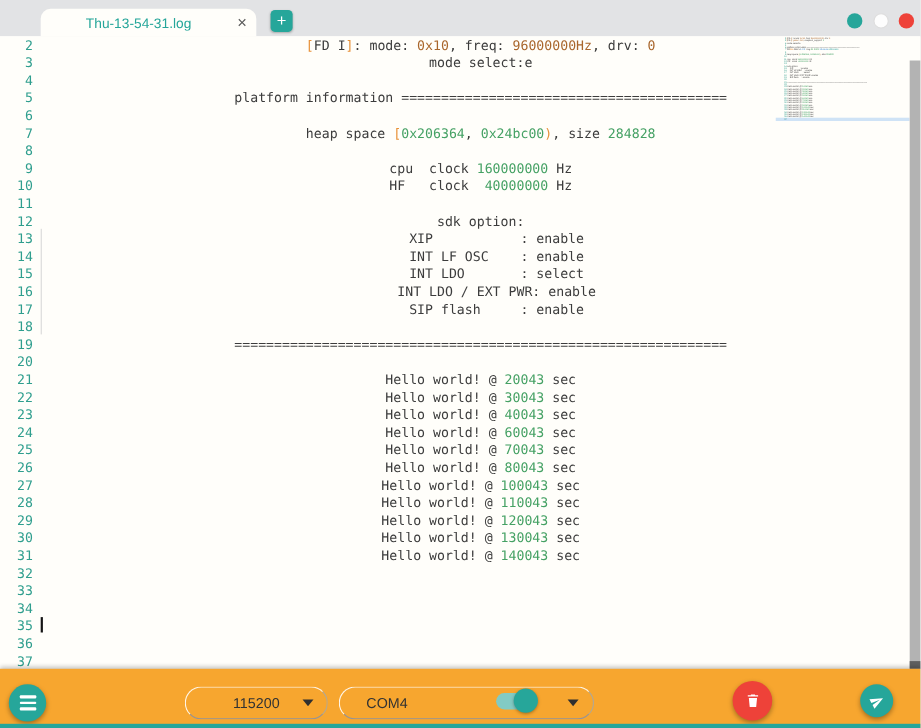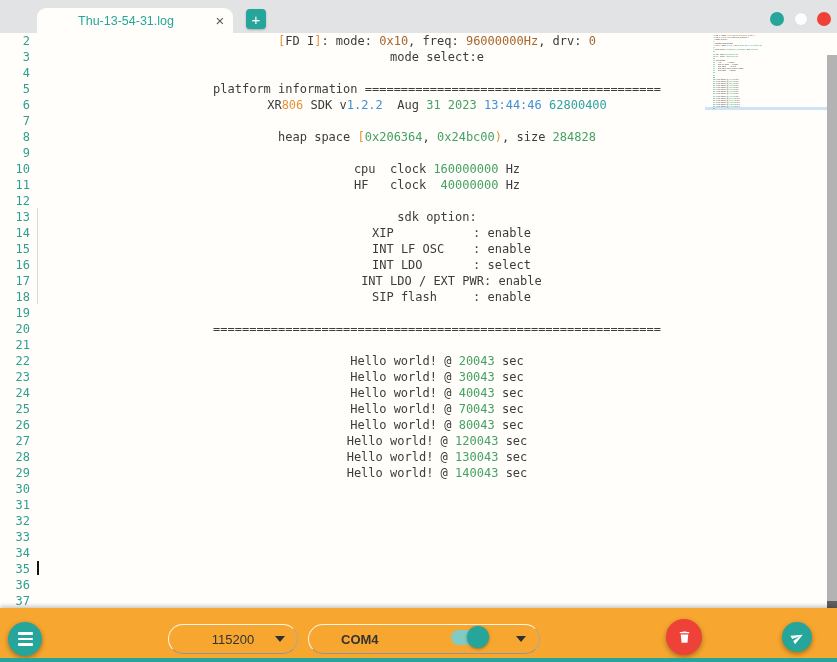--- a/index.html
+++ b/index.html
@@ -60,21 +60,21 @@
   .fab-menu .bar { width: 15px; height: 2.5px; background: #fff; border-radius: 1px; }
   .fab-clear { left: 666px; top: 11px; width: 36px; height: 36px; background: var(--c-danger); }
   .fab-send  { left: 782px; top: 14px; width: 30px; height: 30px; background: var(--c-accent); }
   .fab-send svg { transform: rotate(-28deg); }
 
   .dropdown { position: absolute; top: 16px; height: 30px; border-radius: 15px;
               border: 1px solid rgba(255,255,255,.9); border-bottom-color: #92939b; border-right-color: #b0a897;
               display: flex; align-items: center; color: #333; font-size: 13px; cursor: pointer; }
   .dd-baud { left: 168px; width: 130px; justify-content: center; }
   .dd-port { left: 308px; width: 232px; }
-  .dd-port .dd-value { margin-left: 32px; font-weight: bold; }
+  .dd-port .dd-value { margin-left: 24px; }
   .dd-arrow { width: 0; height: 0; border-left: 5px solid transparent; border-right: 5px solid transparent;
               border-top: 6px solid #2f2f2f; position: absolute; right: 13px; top: 11px; }
   .dd-baud .dd-arrow { right: 12px; }
 
   .toggle { position: absolute; left: 451px; top: 22px; width: 38px; height: 15px; border-radius: 8px;
             background: var(--c-toggle-track); cursor: pointer; }
   .toggle-thumb { position: absolute; left: 16px; top: -4px; width: 22px; height: 22px; border-radius: 50%;
                   background: var(--c-accent); box-shadow: 0 1px 3px rgba(0,0,0,.35); }
 </style>
 </head>
@@ -132,41 +132,43 @@
         <div class="ln">34</div>
         <div class="ln">35</div>
         <div class="ln">36</div>
         <div class="ln">37</div>
       </div>
     <div class="code">
         <div class="code-line"><span class="tok-o">[</span><span class="tok-d">FD I</span><span class="tok-o">]</span><span class="tok-d">: mode: </span><span class="tok-h">0x10</span><span class="tok-d">, freq: </span><span class="tok-h">96000000Hz</span><span class="tok-d">, drv: </span><span class="tok-h">0</span></div>
         <div class="code-line"><span class="tok-d">mode select:e</span></div>
         <div class="code-line"></div>
         <div class="code-line"><span class="tok-d">platform information </span><span class="tok-d">=========================================</span></div>
-        <div class="code-line"><span class="tok-d">XR</span><span class="tok-o">806</span><span class="tok-d"> SDK v</span><span class="tok-b">1.2.2</span><span class="tok-d">  Aug </span><span class="tok-g">31 2023</span><span class="tok-d"> </span><span class="tok-b">13:44:46</span><span class="tok-d"> </span><span class="tok-t">62800400</span></div>
         <div class="code-line"></div>
         <div class="code-line"><span class="tok-d">heap space </span><span class="tok-o">[</span><span class="tok-g">0x206364</span><span class="tok-d">, </span><span class="tok-g">0x24bc00</span><span class="tok-o">)</span><span class="tok-d">, size </span><span class="tok-g">284828</span></div>
         <div class="code-line"></div>
         <div class="code-line"><span class="tok-d">cpu  clock </span><span class="tok-g">160000000</span><span class="tok-d"> Hz</span></div>
         <div class="code-line"><span class="tok-d">HF   clock  </span><span class="tok-g">40000000</span><span class="tok-d"> Hz</span></div>
         <div class="code-line"></div>
         <div class="code-line"><span class="tok-d">sdk option:</span></div>
         <div class="code-line"><span class="tok-d">    XIP           : enable</span></div>
         <div class="code-line"><span class="tok-d">    INT LF OSC    : enable</span></div>
         <div class="code-line"><span class="tok-d">    INT LDO       : select</span></div>
         <div class="code-line"><span class="tok-d">    INT LDO / EXT PWR: enable</span></div>
         <div class="code-line"><span class="tok-d">    SIP flash     : enable</span></div>
         <div class="code-line"></div>
         <div class="code-line"><span class="tok-d">==============================================================</span></div>
         <div class="code-line"></div>
         <div class="code-line"><span class="tok-d">Hello world! @ </span><span class="tok-g">20043</span><span class="tok-d"> sec</span></div>
         <div class="code-line"><span class="tok-d">Hello world! @ </span><span class="tok-g">30043</span><span class="tok-d"> sec</span></div>
         <div class="code-line"><span class="tok-d">Hello world! @ </span><span class="tok-g">40043</span><span class="tok-d"> sec</span></div>
+        <div class="code-line"><span class="tok-d">Hello world! @ </span><span class="tok-g">60043</span><span class="tok-d"> sec</span></div>
         <div class="code-line"><span class="tok-d">Hello world! @ </span><span class="tok-g">70043</span><span class="tok-d"> sec</span></div>
         <div class="code-line"><span class="tok-d">Hello world! @ </span><span class="tok-g">80043</span><span class="tok-d"> sec</span></div>
+        <div class="code-line"><span class="tok-d">Hello world! @ </span><span class="tok-g">100043</span><span class="tok-d"> sec</span></div>
+        <div class="code-line"><span class="tok-d">Hello world! @ </span><span class="tok-g">110043</span><span class="tok-d"> sec</span></div>
         <div class="code-line"><span class="tok-d">Hello world! @ </span><span class="tok-g">120043</span><span class="tok-d"> sec</span></div>
         <div class="code-line"><span class="tok-d">Hello world! @ </span><span class="tok-g">130043</span><span class="tok-d"> sec</span></div>
         <div class="code-line"><span class="tok-d">Hello world! @ </span><span class="tok-g">140043</span><span class="tok-d"> sec</span></div>
         <div class="code-line"></div>
       </div>
   </div>
   <div class="indent-guide"></div>
   <div class="cursor"></div>
 
   <div class="minimap" style="top:33px">

